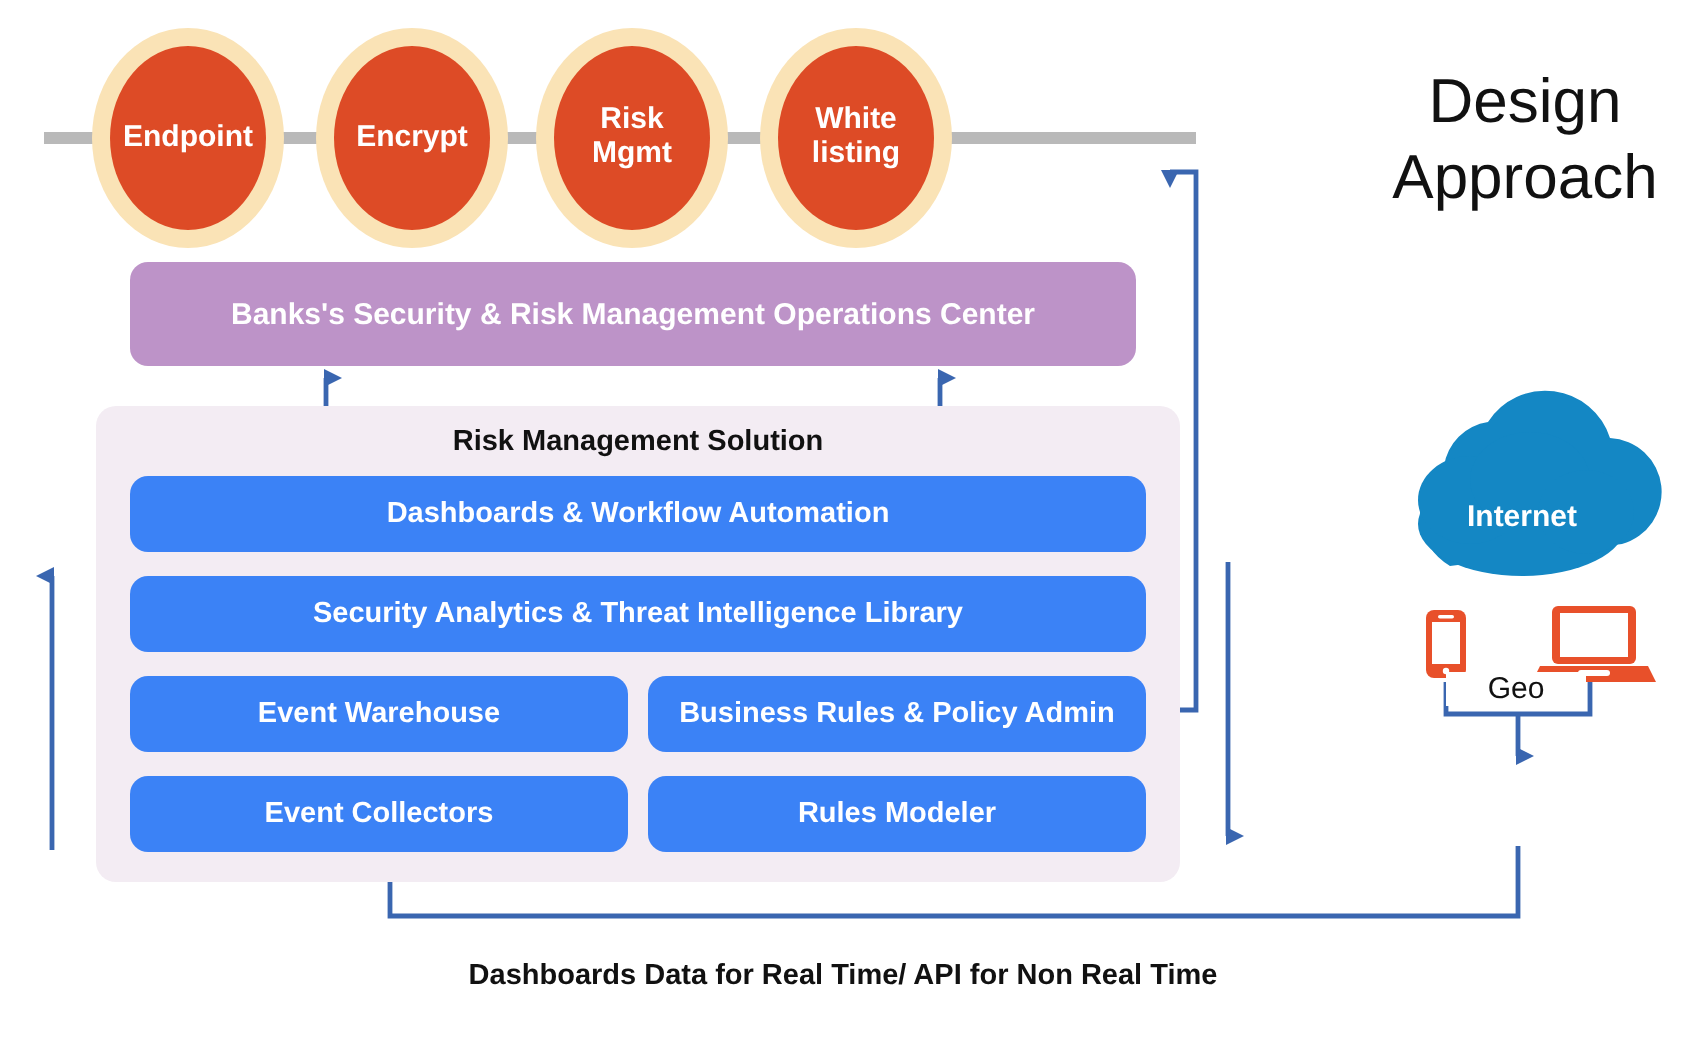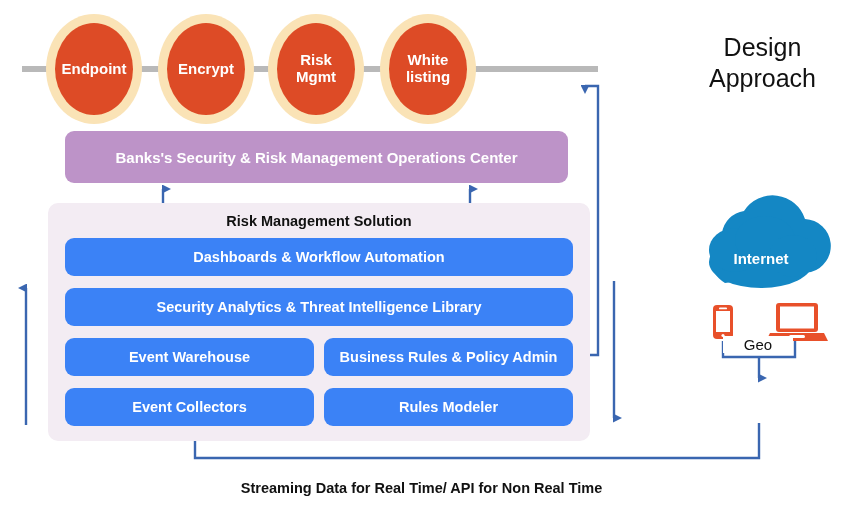--- a/index.html
+++ b/index.html
@@ -63,21 +63,21 @@
     box-sizing: border-box;
   }
 
   
   .design-title {
     position: absolute;
     left: 690px;
     top: 32px;
     width: 145px;
     text-align: center;
-    font-size: 25px;
+    font-size: 31px;
     color: #111111;
     line-height: 1.22;
   }
 
   
   .soc-bar {
     position: absolute;
     left: 65px;
     top: 131px;
     width: 503px;
@@ -312,15 +312,15 @@
     </div>
 
     <div class="blk blk-half-r" style="top:185px">
       <span>Rules Modeler</span>
     </div>
   </div>
 
   <div class="cloud-label">Internet</div>
   <div class="geo-label">Geo</div>
 
-  <div class="footer-caption">Streaming Data for Real Time/ API for Non Real Time</div>
+  <div class="footer-caption">Dashboards Data for Real Time/ API for Non Real Time</div>
 
 </div>
 
 </body></html>

